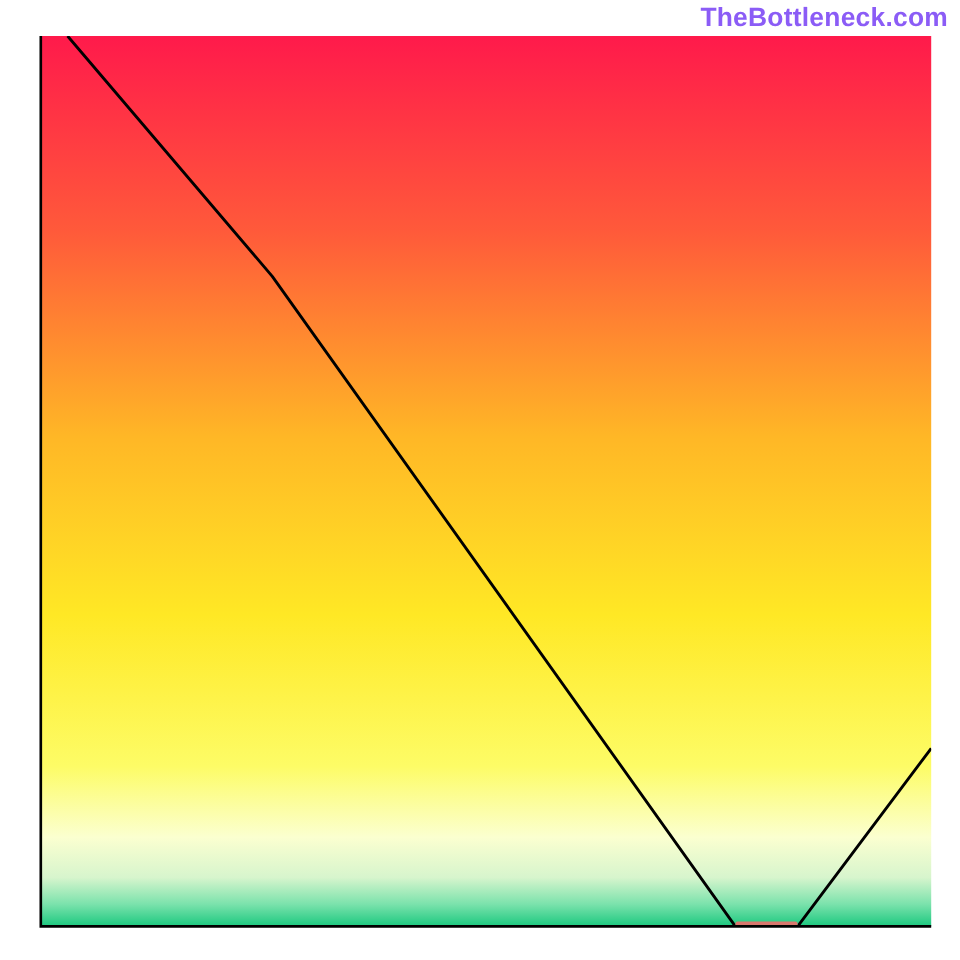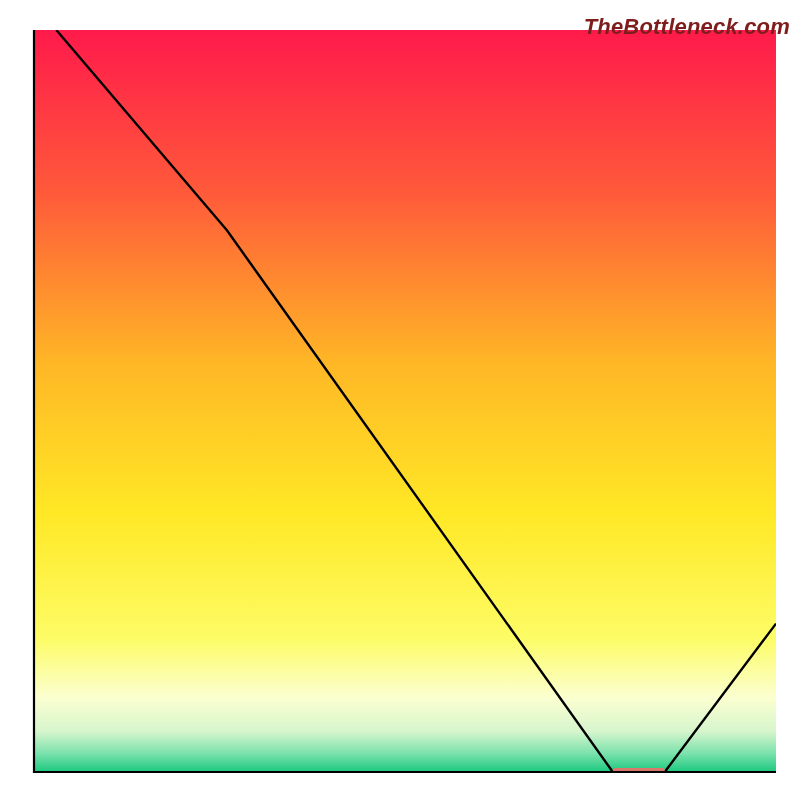--- a/index.html
+++ b/index.html
@@ -11,27 +11,26 @@
     font-family: Arial, Helvetica, sans-serif;
     overflow: hidden;
   }
   .stage {
     position: relative;
     width: 800px;
     height: 800px;
   }
   .watermark {
     position: absolute;
-    top: 14px;
+    top: 2px;
     right: 10px;
     font-size: 22px;
     font-weight: 600;
-    color: #7f1d1d;
+    color: #8b5cf6;
     letter-spacing: 0.2px;
-    font-style: italic;
   }
   svg {
     display: block;
   }
 </style>
 </head>
 <body>
 
 <div class="stage">
   <div class="watermark">TheBottleneck.com</div>

